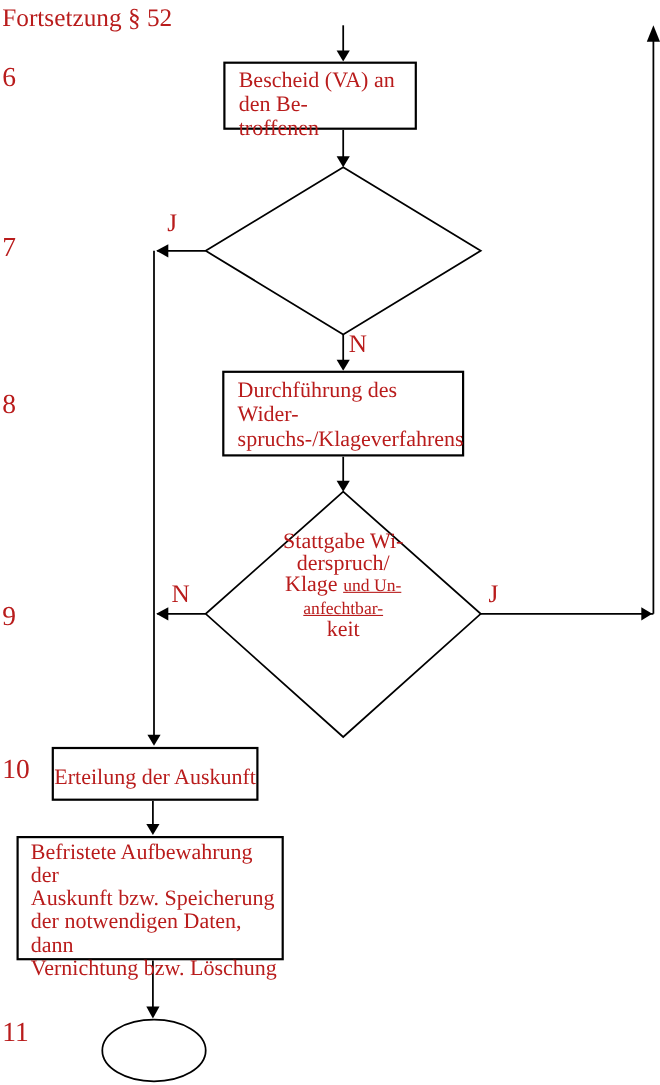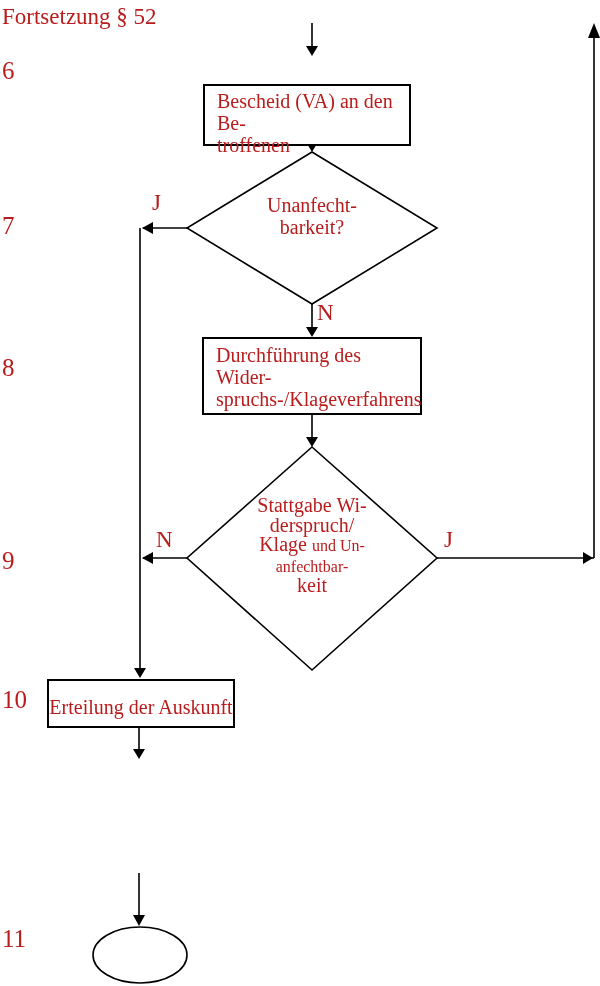--- a/index.html
+++ b/index.html
@@ -9,28 +9,28 @@
   }
   .canvas svg{position:absolute;left:0;top:0;z-index:1;}
   .txt{position:absolute;z-index:2;white-space:pre-line;}
   .pagetitle{left:2px;top:4px;font-size:23px;}
   .mnum{left:2px;font-size:25px;}
   .elabel{font-size:23px;z-index:3;}
   .pbox{
     position:absolute;z-index:2;box-sizing:border-box;background:#ffffff;
     border:2px solid #000000;font-size:20px;line-height:22px;white-space:pre-line;
   }
-  .box-bescheid{left:203px;top:56px;width:208px;height:62px;padding:4px 0 0 12px;margin-top:28px;}
+  .box-bescheid{left:203px;top:56px;width:176px;height:62px;padding:4px 0 0 12px;}
   .box-durchfuehrung{left:202px;top:337px;width:220px;height:78px;padding:5px 0 12px 12px;}
   .box-erteilung{left:47px;top:679px;width:188px;height:49px;padding:15px 0 0 0;text-align:center;}
   .box-aufbewahrung{left:15px;top:760px;width:243px;height:113px;padding:3px 0 0 11px;line-height:21px;}
   .dtext{position:absolute;z-index:2;text-align:center;white-space:pre-line;font-size:20px;}
   .d1text{left:232px;top:194px;width:160px;line-height:22px;}
-  .d2text{left:227px;top:496px;width:170px;line-height:19.5px;}
-  .d2text .small{font-size:16px;}
+  .d2text{left:227px;top:483px;width:170px;line-height:19.5px;}
+  .d2text .small{font-size:16px;text-decoration:underline;}
   .ende-label{left:93px;top:941px;width:95px;text-align:center;font-size:21px;z-index:2;}
 </style>
 </head>
 <body>
 
 <div class="canvas">
 
   <svg width="600" height="986" viewBox="0 0 600 986">
 
     <polygon points="312,152 437,228 312,304 187,228" fill="#ffffff" stroke="#000000" stroke-width="1.6"></polygon>
@@ -95,23 +95,25 @@
   <div class="txt mnum" style="top:354px">8</div>
   <div class="txt mnum" style="top:547px">9</div>
   <div class="txt mnum" style="top:686px">10</div>
   <div class="txt mnum" style="top:925px">11</div>
 
   <div class="pbox box-bescheid">Bescheid (VA) an den Be-
 troffenen</div>
   <div class="pbox box-durchfuehrung">Durchführung des Wider-
 spruchs-/Klageverfahrens</div>
   <div class="pbox box-erteilung">Erteilung der Auskunft</div>
+  <div class="pbox box-aufbewahrung">Befristete Aufbewahrung der
+Auskunft bzw. Speicherung
+der notwendigen Daten, dann
+Vernichtung bzw. Löschung</div>
 
-  <div class="dtext d1text">Unanfecht-
-barkeit?</div>
   <div class="dtext d2text"><span>Stattgabe Wi-
 derspruch/
 Klage </span><span class="small">und Un-
 anfechtbar-</span><span>
 keit</span></div>
 
   <div class="txt elabel" style="left:152px;top:190px">J</div>
   <div class="txt elabel" style="left:317px;top:300px">N</div>
   <div class="txt elabel" style="left:156px;top:527px">N</div>
   <div class="txt elabel" style="left:444px;top:527px">J</div>

